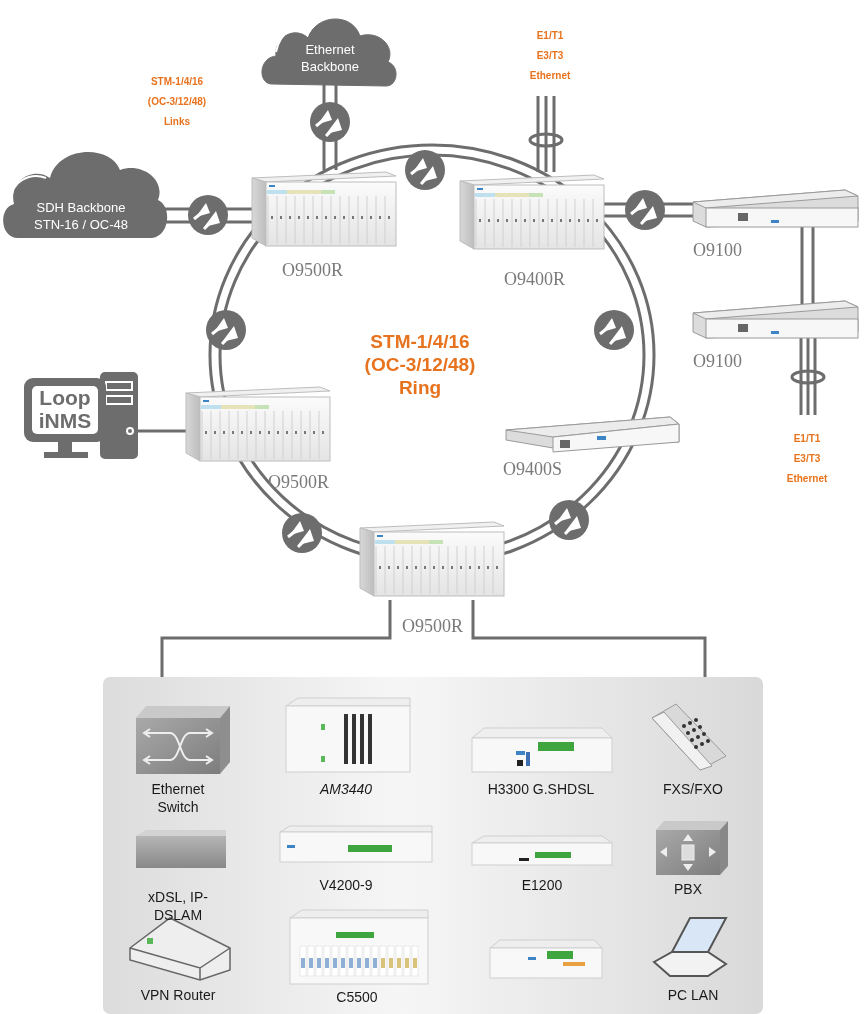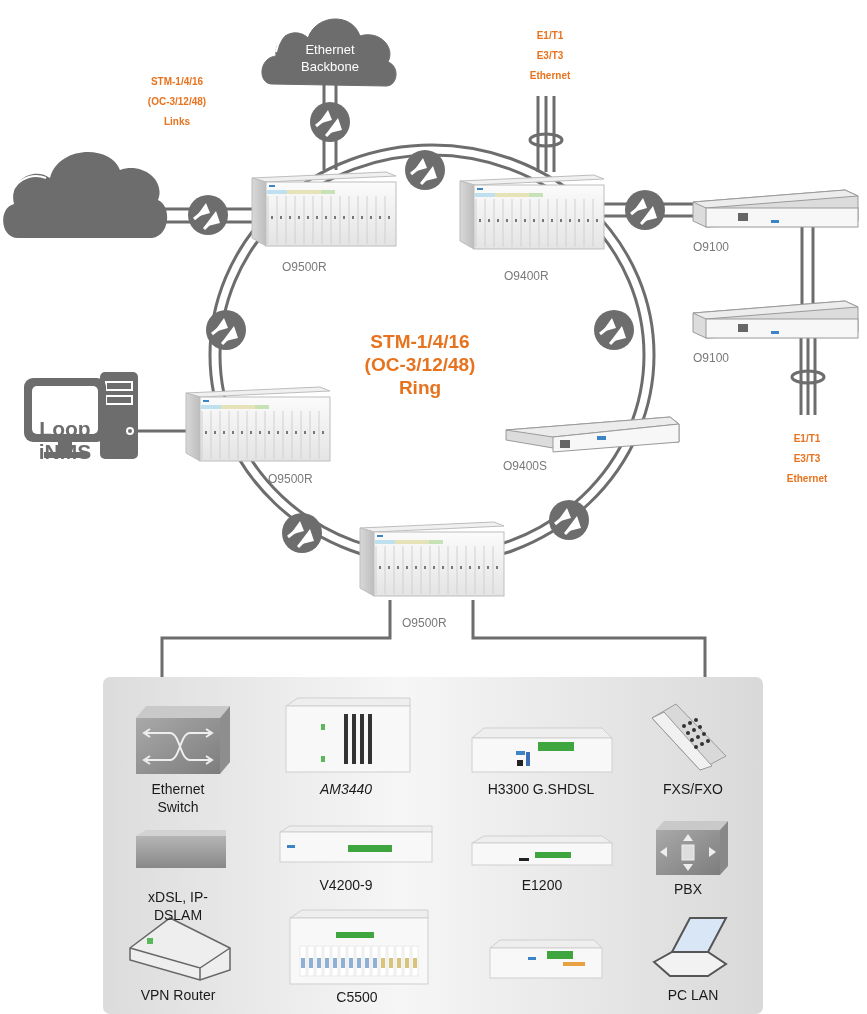--- a/index.html
+++ b/index.html
@@ -1,24 +1,24 @@
 <!DOCTYPE html>
 <html><head>
 <meta charset="utf-8">
 <style>
   html, body { margin:0; padding:0; background:#ffffff; }
   body { width:867px; height:1014px; position:relative; overflow:hidden;
          font-family:"Liberation Sans", sans-serif; }
   #diagram { position:absolute; left:0; top:0; width:867px; height:1014px; }
   .lbl { position:absolute; text-align:center; white-space:nowrap; }
   .orange { color:#e8731f; font-weight:bold; font-size:10px; line-height:20px; }
-  .dev { color:#7a7a7a; font-size:12px; }
+  .dev { color:#7a7a7a; font-size:18px;font-family:Liberation Serif, serif; }
   .cloud-text { color:#ffffff; font-size:13px; line-height:17px; }
   .panel-lbl { color:#1a1a1a; font-size:14px; line-height:18px; }
-  .nms-text { color:#6d6d6d; font-weight:bold; font-size:21px; line-height:23px;margin-top:31px; }
+  .nms-text { color:#6d6d6d; font-weight:bold; font-size:21px; line-height:23px; }
 </style>
 </head>
 <body>
 
 <div id="diagram">
 <svg width="867" height="1014" viewBox="0 0 867 1014" xmlns="http://www.w3.org/2000/svg">
   <defs>
     <linearGradient id="rackFront" x1="0" y1="0" x2="0" y2="1">
       <stop offset="0" stop-color="#fbfbfb"></stop>
           <stop offset="1" stop-color="#e4e4e4"></stop>
@@ -473,20 +473,24 @@
     <polygon points="672,952 690,918 726,918 708,952" fill="#d9e6f5" stroke="#555" stroke-width="2"></polygon>
     <polygon points="654,962 672,952 708,952 726,964 708,976 670,976" fill="#f2f2f2" stroke="#555" stroke-width="2"></polygon>
   </g>
 </svg>
 
 
 <div class="lbl cloud-text" style="left:282px;top:41px;width:96px;">
   <div>Ethernet</div>
   <div>Backbone</div>
 </div>
+<div class="lbl cloud-text" style="left:6px;top:199px;width:150px;">
+  <div>SDH Backbone</div>
+  <div>STN-16 / OC-48</div>
+</div>
 
 <div class="lbl orange" style="left:112px;top:72px;width:130px;">
   <div>STM-1/4/16</div>
   <div>(OC-3/12/48)</div>
   <div>Links</div>
 </div>
 <div class="lbl orange" style="left:500px;top:26px;width:100px;">
   <div>E1/T1</div>
   <div>E3/T3</div>
   <div>Ethernet</div>

